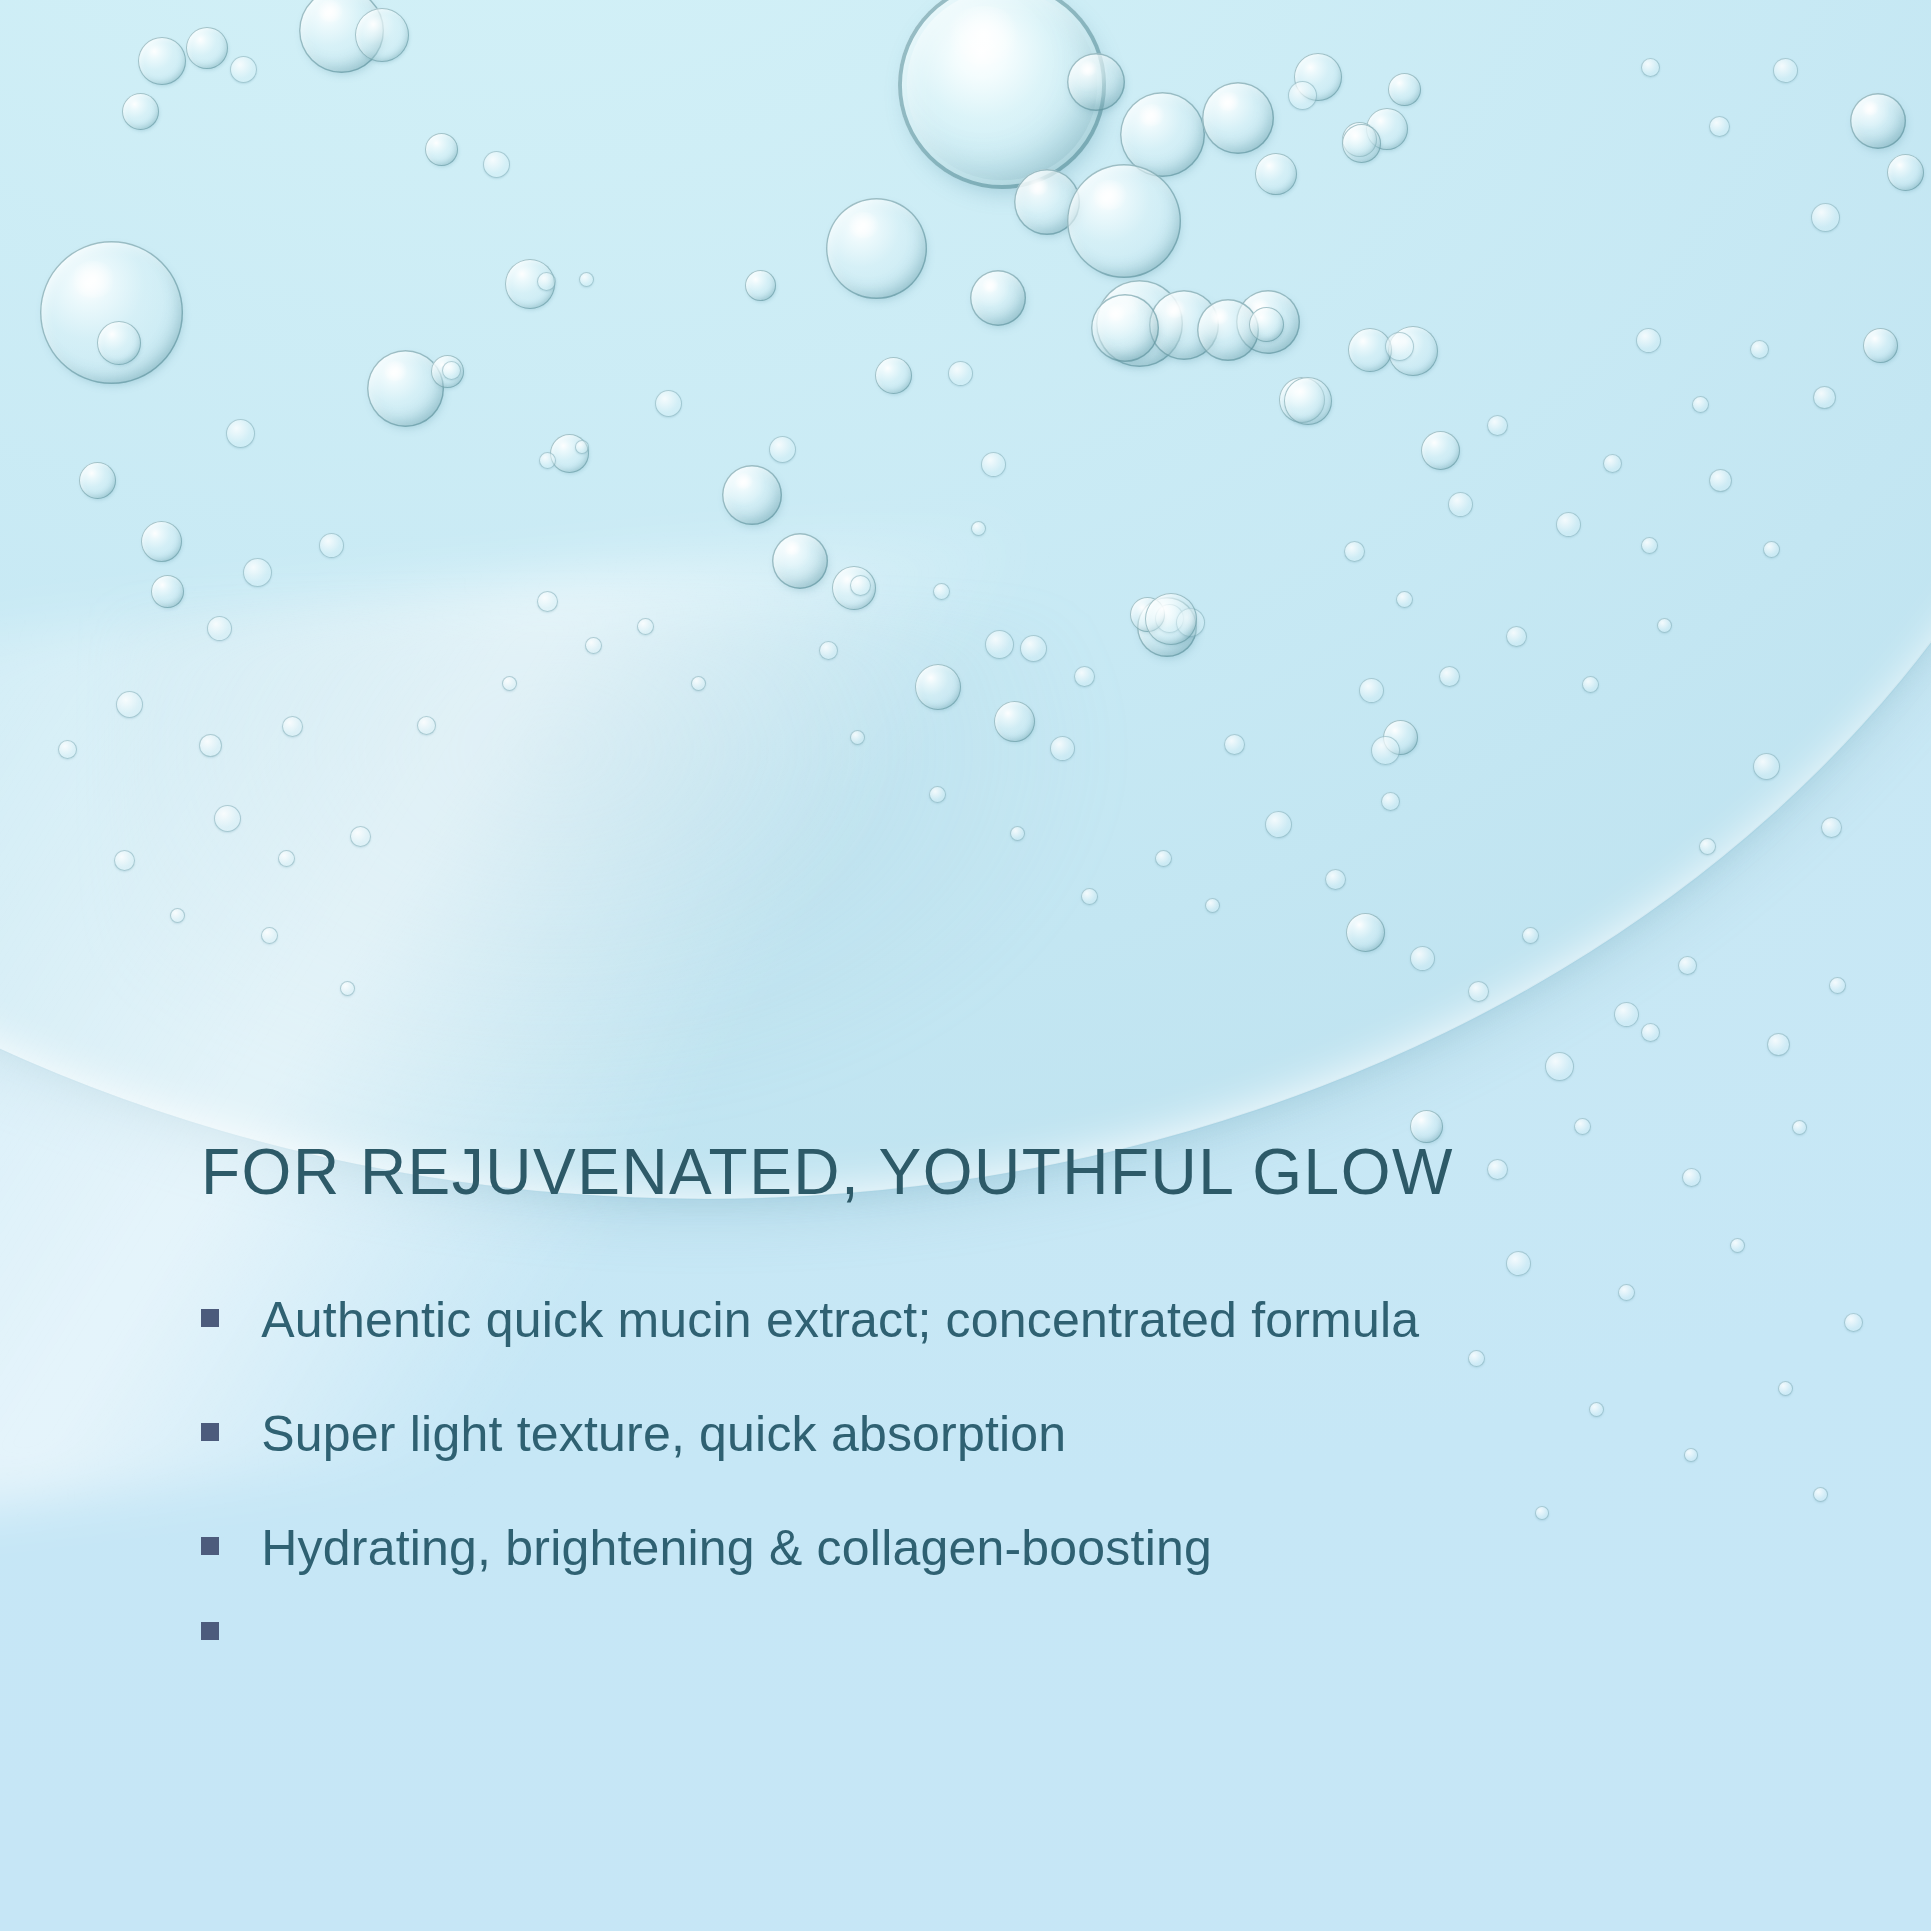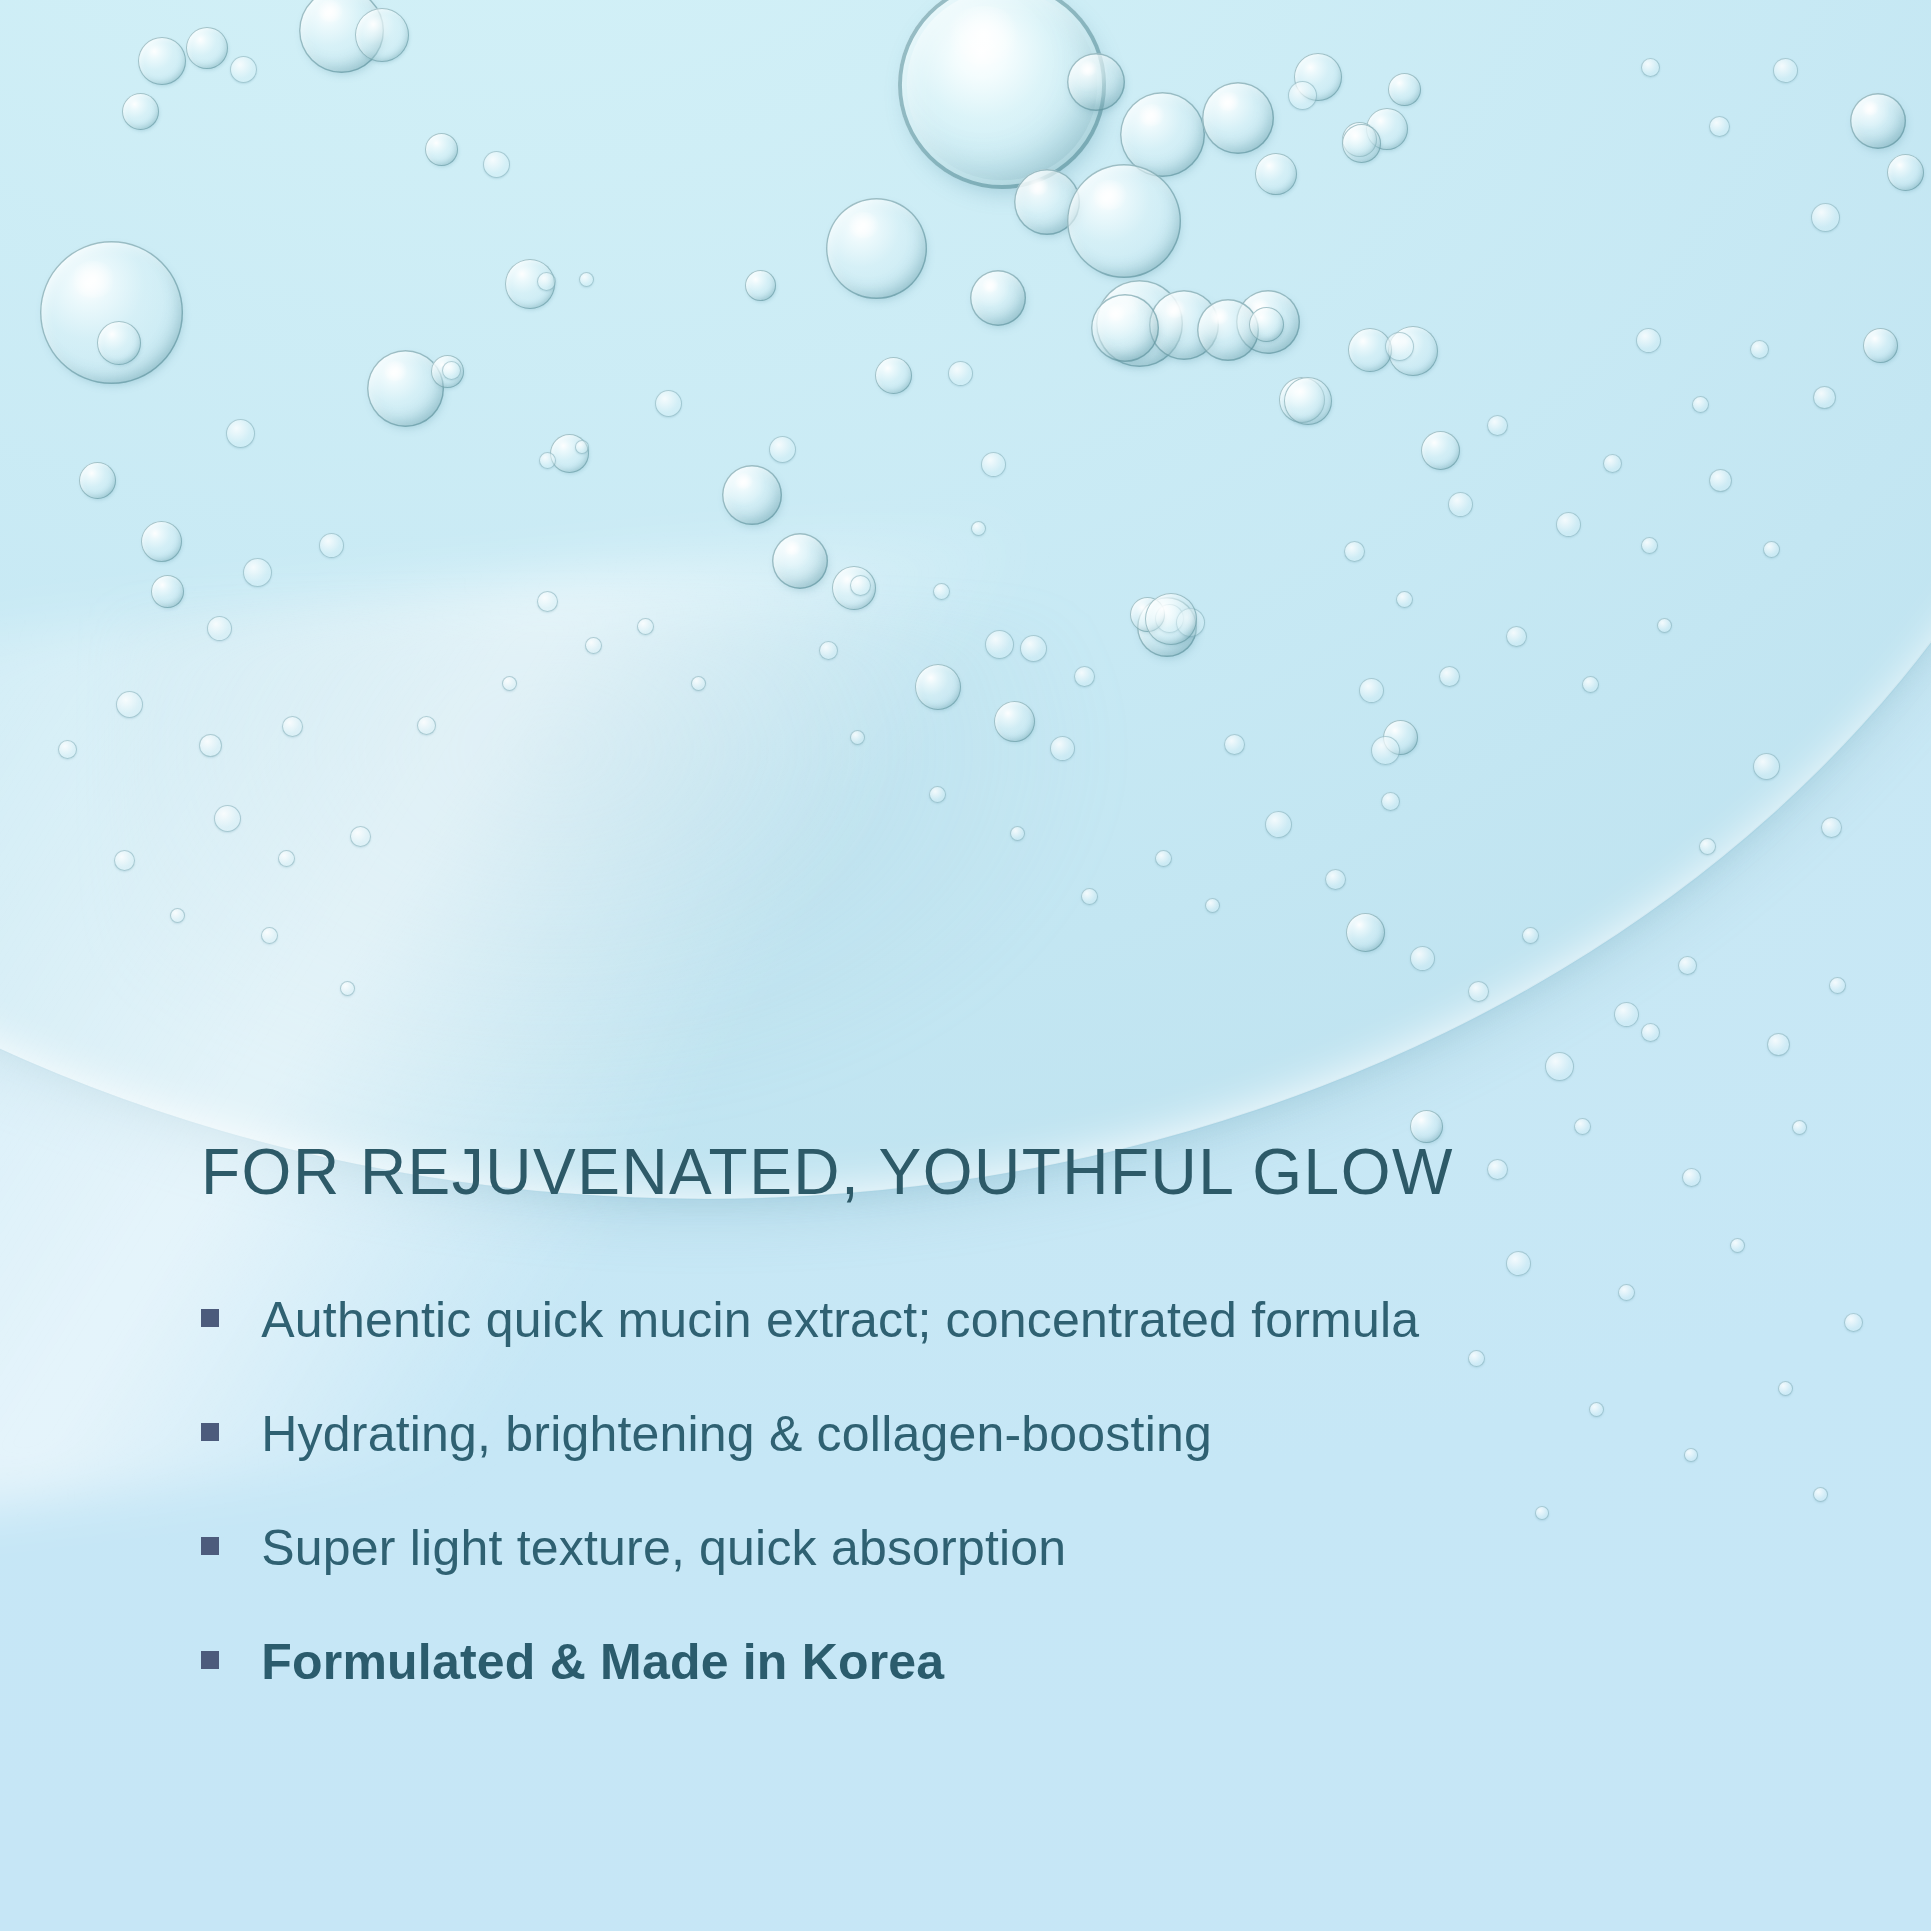--- a/index.html
+++ b/index.html
@@ -293,27 +293,26 @@
 
   <div class="content">
     <h1 class="headline">FOR REJUVENATED, YOUTHFUL GLOW</h1>
     <ul class="bullets" id="bullet-list">
         <li>
           <span class="mark"></span>
           <span class="btxt">Authentic quick mucin extract; concentrated formula</span>
         </li>
         <li>
           <span class="mark"></span>
+          <span class="btxt">Super light texture, quick absorption</span>
+        </li>
+        <li>
+          <span class="mark"></span>
           <span class="btxt">Hydrating, brightening &amp; collagen-boosting</span>
         </li>
         <li>
           <span class="mark"></span>
-          <span class="btxt">Super light texture, quick absorption</span>
-        </li>
-        <li>
-          <span class="mark"></span>
-          <span class="btxt strong">Formulated &amp; Made in Korea</span>
         </li>
       </ul>
   </div>
 
 </div>
 
 
 </body></html>

